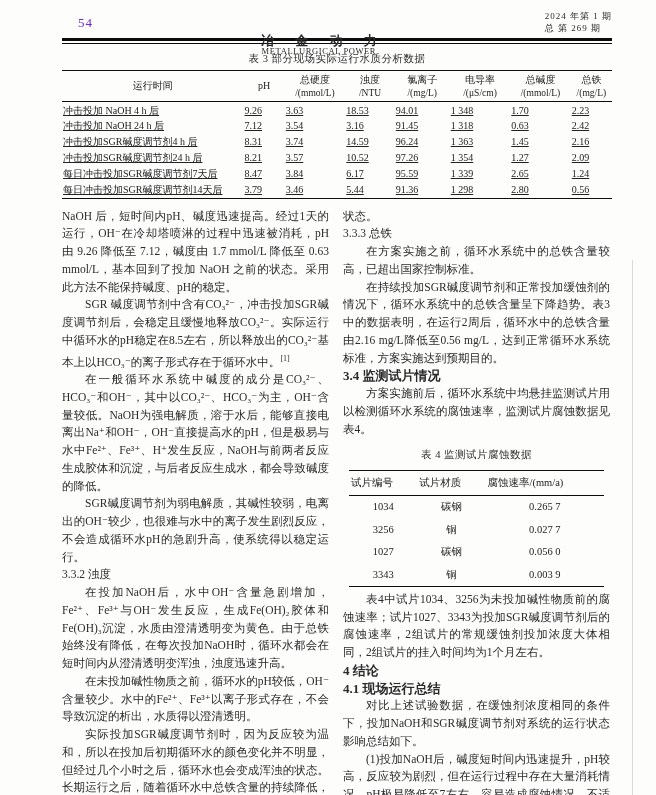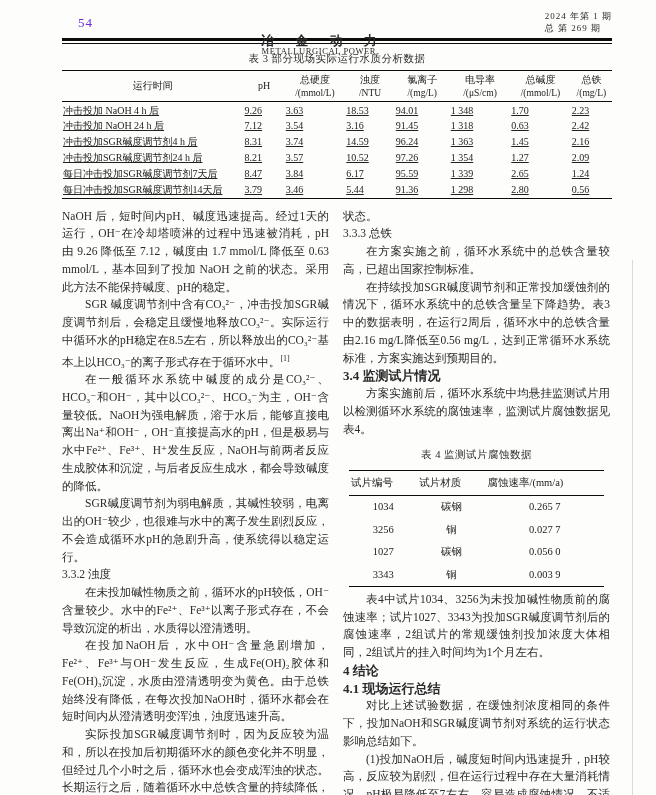--- a/index.html
+++ b/index.html
@@ -170,22 +170,22 @@
     </tbody>
   </table>
 
   <div class="columns">
     <div class="col">
       <p class="cont">NaOH 后，短时间内pH、碱度迅速提高。经过1天的运行，OH⁻在冷却塔喷淋的过程中迅速被消耗，pH 由 9.26 降低至 7.12，碱度由 1.7 mmol/L 降低至 0.63 mmol/L，基本回到了投加 NaOH 之前的状态。采用此方法不能保持碱度、pH的稳定。</p>
       <p><span>SGR 碱度调节剂中含有CO₃²⁻，冲击投加SGR碱度调节剂后，会稳定且缓慢地释放CO₃²⁻。实际运行中循环水的pH稳定在8.5左右，所以释放出的CO₃²⁻基本上以HCO₃⁻的离子形式存在于循环水中。</span><span class="sup">[1]</span></p>
       <p>在一般循环水系统中碱度的成分是CO₃²⁻、HCO₃⁻和OH⁻，其中以CO₃²⁻、HCO₃⁻为主，OH⁻含量较低。NaOH为强电解质，溶于水后，能够直接电离出Na⁺和OH⁻，OH⁻直接提高水的pH，但是极易与水中Fe²⁺、Fe³⁺、H⁺发生反应，NaOH与前两者反应生成胶体和沉淀，与后者反应生成水，都会导致碱度的降低。</p>
       <p>SGR碱度调节剂为弱电解质，其碱性较弱，电离出的OH⁻较少，也很难与水中的离子发生剧烈反应，不会造成循环水pH的急剧升高，使系统得以稳定运行。</p>
       <div class="h-plain">3.3.2  浊度</div>
+      <p>在投加NaOH后，水中OH⁻含量急剧增加，Fe²⁺、Fe³⁺与OH⁻发生反应，生成Fe(OH)₂胶体和Fe(OH)₃沉淀，水质由澄清透明变为黄色。由于总铁始终没有降低，在每次投加NaOH时，循环水都会在短时间内从澄清透明变浑浊，浊度迅速升高。</p>
       <p>在未投加碱性物质之前，循环水的pH较低，OH⁻含量较少。水中的Fe²⁺、Fe³⁺以离子形式存在，不会导致沉淀的析出，水质得以澄清透明。</p>
-      <p>在投加NaOH后，水中OH⁻含量急剧增加，Fe²⁺、Fe³⁺与OH⁻发生反应，生成Fe(OH)₂胶体和Fe(OH)₃沉淀，水质由澄清透明变为黄色。由于总铁始终没有降低，在每次投加NaOH时，循环水都会在短时间内从澄清透明变浑浊，浊度迅速升高。</p>
       <p>实际投加SGR碱度调节剂时，因为反应较为温和，所以在投加后初期循环水的颜色变化并不明显，但经过几个小时之后，循环水也会变成浑浊的状态。长期运行之后，随着循环水中总铁含量的持续降低，循环水的颜色也能够始终保持澄清透明的</p>
     </div>
 
     <div class="col">
       <p class="cont">状态。</p>
       <div class="h-plain">3.3.3  总铁</div>
       <p>在方案实施之前，循环水系统中的总铁含量较高，已超出国家控制标准。</p>
       <p>在持续投加SGR碱度调节剂和正常投加缓蚀剂的情况下，循环水系统中的总铁含量呈下降趋势。表3中的数据表明，在运行2周后，循环水中的总铁含量由2.16 mg/L降低至0.56 mg/L，达到正常循环水系统标准，方案实施达到预期目的。</p>
       <div class="h-bold">3.4  监测试片情况</div>
       <p>方案实施前后，循环水系统中均悬挂监测试片用以检测循环水系统的腐蚀速率，监测试片腐蚀数据见表4。</p>

